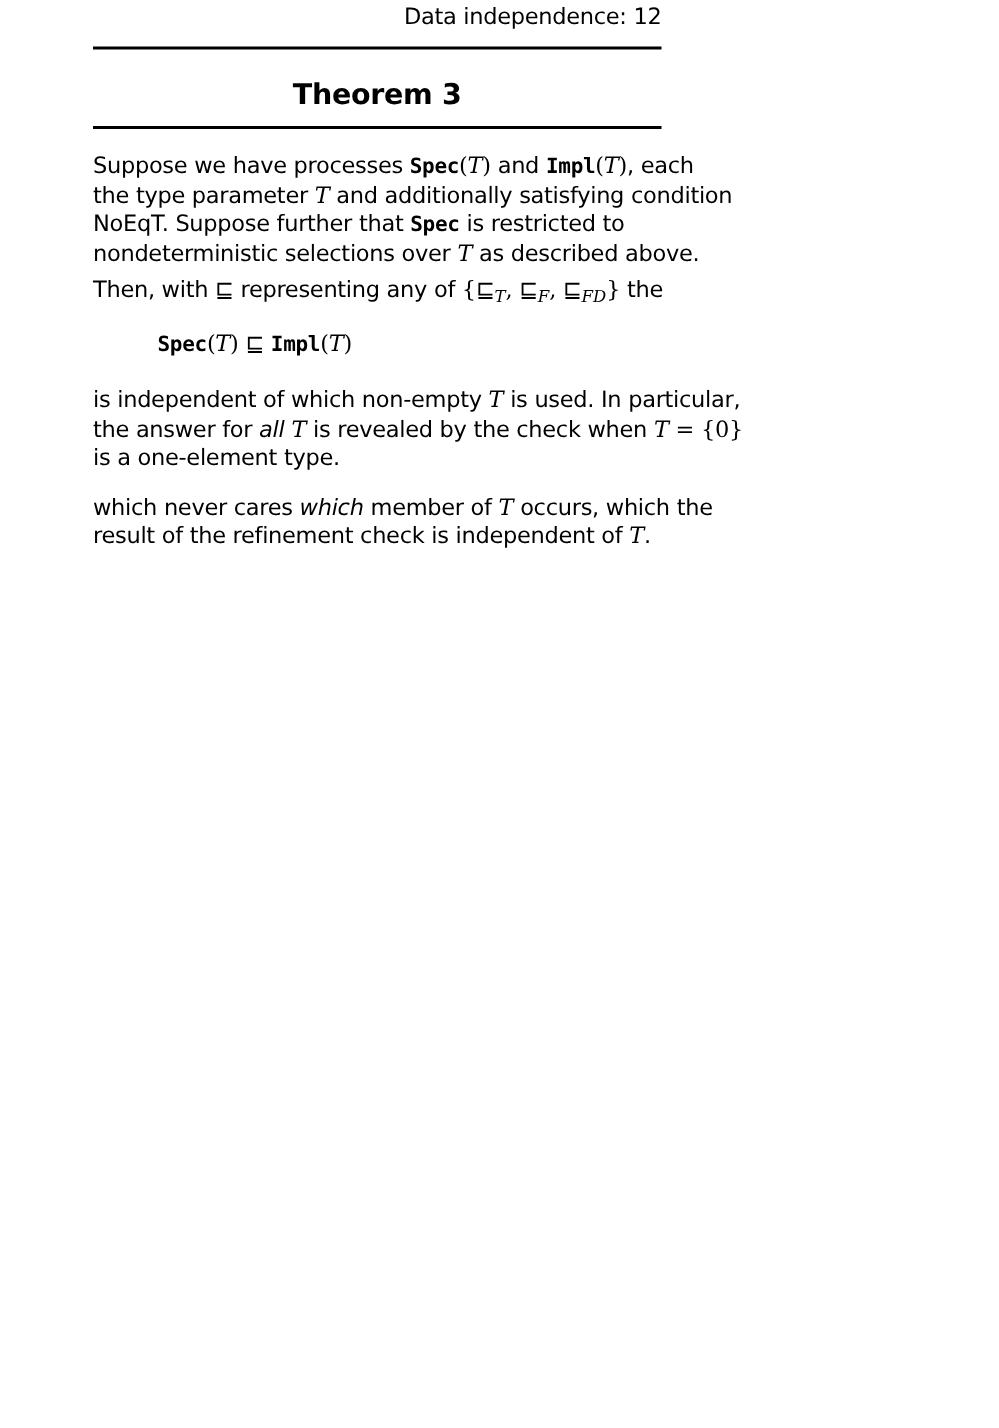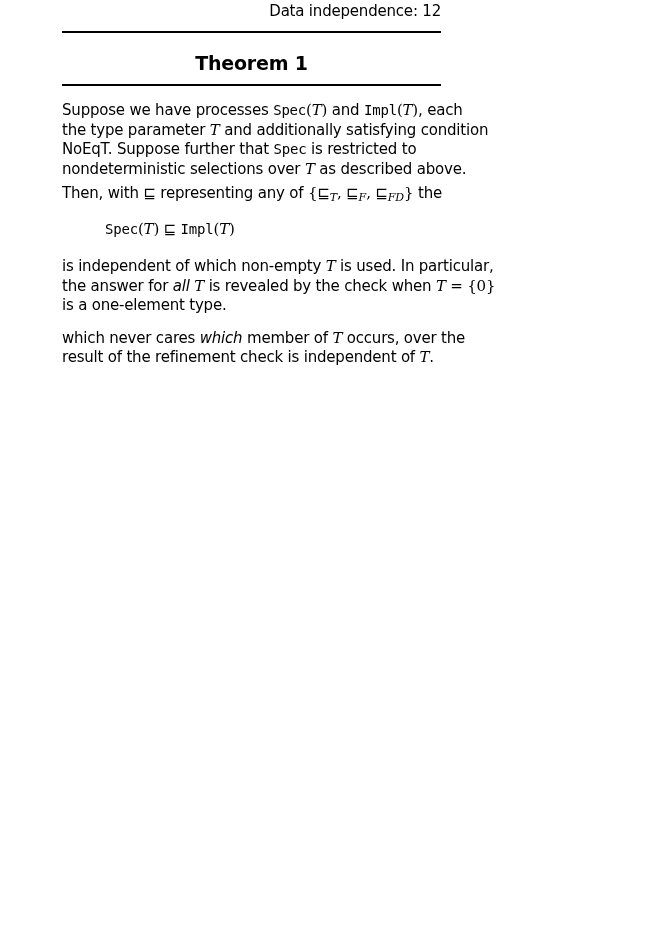--- a/index.html
+++ b/index.html
@@ -54,51 +54,51 @@
   .para[data-name="para-4"] { margin-top: 13px; }
   .line {
     display: block;
     height: 19.5px;
     line-height: 19.5px;
     white-space: pre;
   }
   .seg-p   { font-family: "DejaVu Sans", sans-serif; }
   .seg-b   { font-family: "DejaVu Sans", sans-serif; font-weight: normal; }
   .seg-i   { font-family: "DejaVu Sans", sans-serif; font-style: italic; }
-  .seg-tt  { font-family: "DejaVu Sans Mono", monospace; font-weight: normal; font-size: 14px; }
+  .seg-tt  { font-family: "DejaVu Sans Mono", monospace; font-weight: bold; font-size: 14px; }
   .seg-m   { font-family: "DejaVu Serif", serif; font-style: italic; }
   .seg-sym { font-family: "DejaVu Serif", serif; }
   .seg-sq  { font-family: "DejaVu Sans", sans-serif; }
   .seg-msub{ font-family: "DejaVu Serif", serif; font-style: italic;
              font-size: 11px; vertical-align: -3px; letter-spacing: 0; }
 </style>
 </head>
 <body>
 
 <div class="page" data-name="slide-page">
   <div class="header" data-name="page-header">Data independence: 12</div>
   <div class="rule rule-top" data-name="top-rule"></div>
-  <div class="title" data-name="page-title">Theorem 1</div>
+  <div class="title" data-name="page-title">Theorem 3</div>
   <div class="rule rule-bottom" data-name="bottom-rule"></div>
   <div class="slide-body" data-name="slide-body">
       <div class="para" data-name="para-1">
         <div class="line" data-name="text-line"><span class="seg-p" data-name="text-segment">Suppose we have processes </span><span class="seg-tt" data-name="text-segment">Spec</span><span class="seg-sym" data-name="text-segment">(</span><span class="seg-m" data-name="text-segment">T</span><span class="seg-sym" data-name="text-segment">)</span><span class="seg-p" data-name="text-segment"> and </span><span class="seg-tt" data-name="text-segment">Impl</span><span class="seg-sym" data-name="text-segment">(</span><span class="seg-m" data-name="text-segment">T</span><span class="seg-sym" data-name="text-segment">)</span><span class="seg-p" data-name="text-segment">, each</span></div>
         <div class="line" data-name="text-line"><span class="seg-p" data-name="text-segment">the type parameter </span><span class="seg-m" data-name="text-segment">T</span><span class="seg-p" data-name="text-segment"> and additionally satisfying condition</span></div>
         <div class="line" data-name="text-line"><span class="seg-b" data-name="text-segment">NoEqT</span><span class="seg-p" data-name="text-segment">. Suppose further that </span><span class="seg-tt" data-name="text-segment">Spec</span><span class="seg-p" data-name="text-segment"> is restricted to</span></div>
         <div class="line" data-name="text-line"><span class="seg-p" data-name="text-segment">nondeterministic selections over </span><span class="seg-m" data-name="text-segment">T</span><span class="seg-p" data-name="text-segment"> as described above.</span></div>
       </div>
       <div class="para" data-name="para-2">
         <div class="line" data-name="text-line"><span class="seg-p" data-name="text-segment">Then, with </span><span class="seg-sq" data-name="text-segment">⊑</span><span class="seg-p" data-name="text-segment"> representing any of </span><span class="seg-sym" data-name="text-segment">{</span><span class="seg-sq" data-name="text-segment">⊑</span><span class="seg-msub" data-name="text-segment">T</span><span class="seg-sym" data-name="text-segment">, </span><span class="seg-sq" data-name="text-segment">⊑</span><span class="seg-msub" data-name="text-segment">F</span><span class="seg-sym" data-name="text-segment">, </span><span class="seg-sq" data-name="text-segment">⊑</span><span class="seg-msub" data-name="text-segment">FD</span><span class="seg-sym" data-name="text-segment">}</span><span class="seg-p" data-name="text-segment"> the</span></div>
       </div>
       <div class="para" data-name="formula">
         <div class="line" data-name="text-line"><span class="seg-tt" data-name="text-segment">Spec</span><span class="seg-sym" data-name="text-segment">(</span><span class="seg-m" data-name="text-segment">T</span><span class="seg-sym" data-name="text-segment">)</span><span class="seg-sq" data-name="text-segment"> ⊑ </span><span class="seg-tt" data-name="text-segment">Impl</span><span class="seg-sym" data-name="text-segment">(</span><span class="seg-m" data-name="text-segment">T</span><span class="seg-sym" data-name="text-segment">)</span></div>
       </div>
       <div class="para" data-name="para-3">
         <div class="line" data-name="text-line"><span class="seg-p" data-name="text-segment">is independent of which non-empty </span><span class="seg-m" data-name="text-segment">T</span><span class="seg-p" data-name="text-segment"> is used. In particular,</span></div>
         <div class="line" data-name="text-line"><span class="seg-p" data-name="text-segment">the answer for </span><span class="seg-i" data-name="text-segment">all</span><span class="seg-p" data-name="text-segment"> </span><span class="seg-m" data-name="text-segment">T</span><span class="seg-p" data-name="text-segment"> is revealed by the check when </span><span class="seg-m" data-name="text-segment">T</span><span class="seg-sym" data-name="text-segment"> = {0}</span></div>
         <div class="line" data-name="text-line"><span class="seg-p" data-name="text-segment">is a one-element type.</span></div>
       </div>
       <div class="para" data-name="para-4">
-        <div class="line" data-name="text-line"><span class="seg-p" data-name="text-segment">which never cares </span><span class="seg-i" data-name="text-segment">which</span><span class="seg-p" data-name="text-segment"> member of </span><span class="seg-m" data-name="text-segment">T</span><span class="seg-p" data-name="text-segment"> occurs, over the</span></div>
+        <div class="line" data-name="text-line"><span class="seg-p" data-name="text-segment">which never cares </span><span class="seg-i" data-name="text-segment">which</span><span class="seg-p" data-name="text-segment"> member of </span><span class="seg-m" data-name="text-segment">T</span><span class="seg-p" data-name="text-segment"> occurs, which the</span></div>
         <div class="line" data-name="text-line"><span class="seg-p" data-name="text-segment">result of the refinement check is independent of </span><span class="seg-m" data-name="text-segment">T</span><span class="seg-p" data-name="text-segment">.</span></div>
       </div>
     </div>
 </div>
 
 </body></html>

